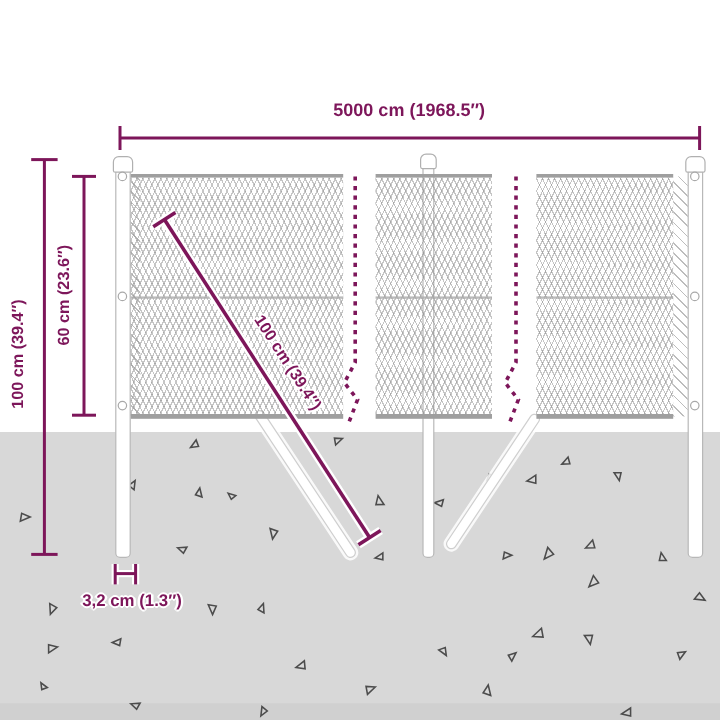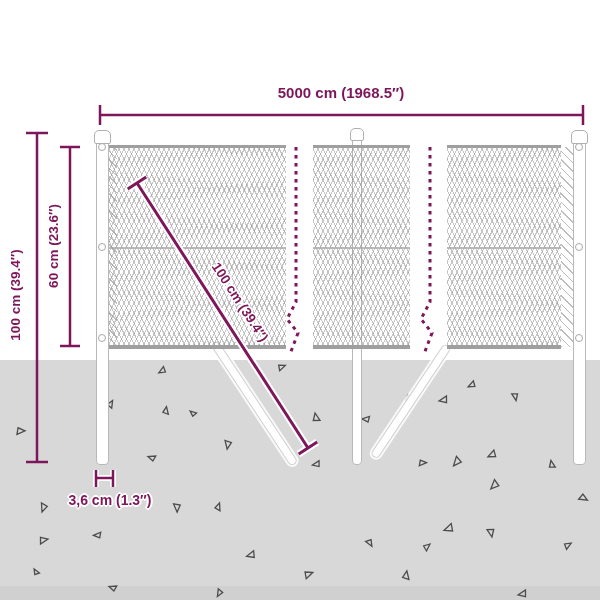--- a/index.html
+++ b/index.html
@@ -161,15 +161,15 @@
     </g>
     <g>
       <path d="M430,147 L430,302 L421,319 L432,333 L424,354" stroke-width="3" stroke-dasharray="3.5 4.5"></path>
     </g>
   </svg>
 
   <div class="dimlabel" style="left:341px;top:92px;font-size:15px;transform:translate(-50%,-50%);">5000 cm (1968.5″)</div>
   <div class="dimlabel" style="left:15px;top:295px;font-size:13.5px;transform:translate(-50%,-50%) rotate(-90deg);">100 cm (39.4″)</div>
   <div class="dimlabel" style="left:53px;top:246px;font-size:13.5px;transform:translate(-50%,-50%) rotate(-90deg);">60 cm (23.6″)</div>
   <div class="dimlabel halo" style="left:240px;top:302px;font-size:13.5px;transform:translate(-50%,-50%) rotate(57deg);">100 cm (39.4″)</div>
-  <div class="dimlabel halo" style="left:110px;top:500px;font-size:14px;transform:translate(-50%,-50%);">3,6 cm (1.3″)</div>
+  <div class="dimlabel halo" style="left:110px;top:500px;font-size:14px;transform:translate(-50%,-50%);">3,2 cm (1.3″)</div>
 
 </div>
 
 </body></html>

